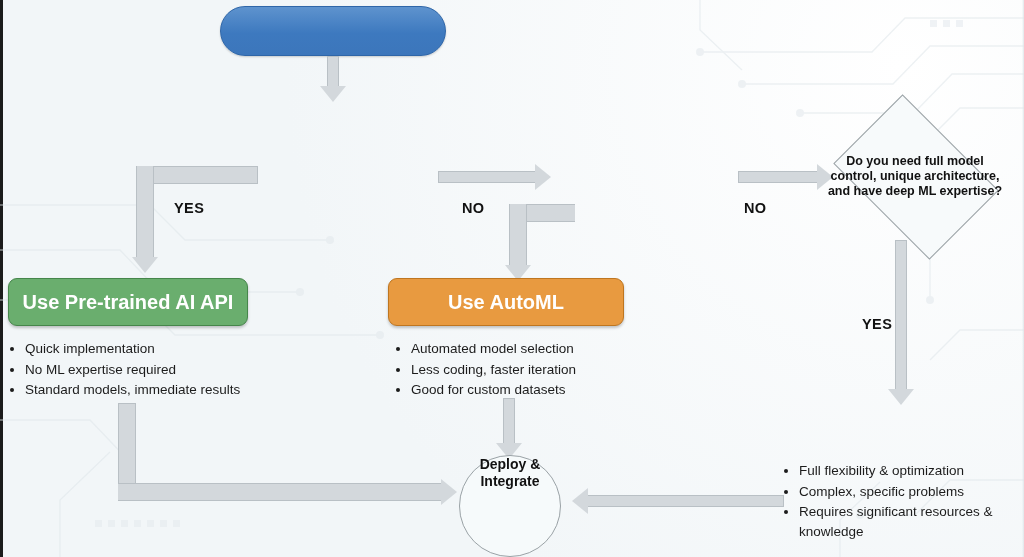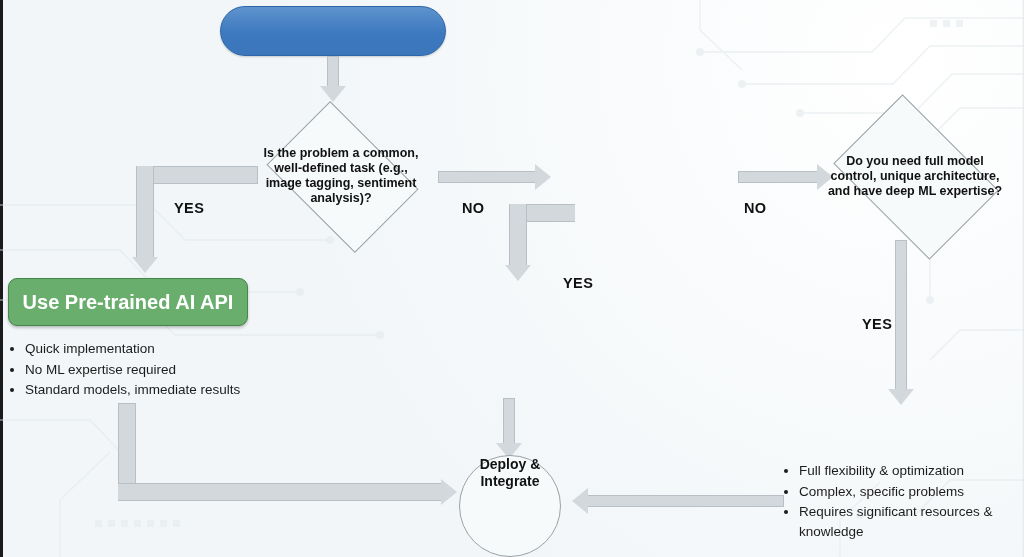--- a/index.html
+++ b/index.html
@@ -128,24 +128,20 @@
   <div class="node start" style="left:220px;top:6px;width:226px;height:50px;">
     <div>
     </div>
   </div>
 
   <div class="arrow" style="left:320px;top:56px;width:26px;height:46px;">
     <div class="abody" style="left:7px;top:0;width:12px;height:31px;border-bottom:none;"></div>
     <div class="ahead head-down" style="left:0;top:30px;"></div>
   </div>
 
-  <div class="node diamond" style="left:254px;top:114px;width:174px;height:124px;">
-    <div class="shape" style="width:123px;height:88px;left:25.5px;top:18px;"></div>
-    <div class="dlabel">Is the problem a common, well-defined task (e.g., image tagging, sentiment analysis)?</div>
-  </div>
 
   <div class="yn" style="left:174px;top:152px;">YES</div>
   <div class="arrow" style="left:118px;top:166px;width:140px;height:114px;">
 
     <div class="abody" style="left:18px;top:0;width:122px;height:18px;border-left:none;"></div>
 
     <div class="abody" style="left:18px;top:0;width:18px;height:92px;border-top:none;border-bottom:none;"></div>
     <div class="ahead head-down" style="left:14px;top:91px;"></div>
   </div>
 
@@ -184,20 +180,30 @@
     <span>Use Pre-trained AI API</span>
   </div>
   <div class="bullets" style="left:8px;top:339px;width:280px;">
     <ul>
       <li>Quick implementation</li>
       <li>No ML expertise required</li>
       <li>Standard models, immediate results</li>
     </ul>
   </div>
 
+  <div class="node result res-orange" style="left:388px;top:278px;width:236px;height:48px;">
+    <span>Use AutoML</span>
+  </div>
+  <div class="bullets" style="left:394px;top:339px;width:260px;">
+    <ul>
+      <li>Automated model selection</li>
+      <li>Less coding, faster iteration</li>
+      <li>Good for custom datasets</li>
+    </ul>
+  </div>
 
   <div class="bullets" style="left:782px;top:461px;width:236px;">
     <ul>
       <li>Full flexibility &amp; optimization</li>
       <li>Complex, specific problems</li>
       <li>Requires significant resources &amp; knowledge</li>
     </ul>
   </div>
 
   <div class="arrow" style="left:118px;top:403px;width:340px;height:110px;">

